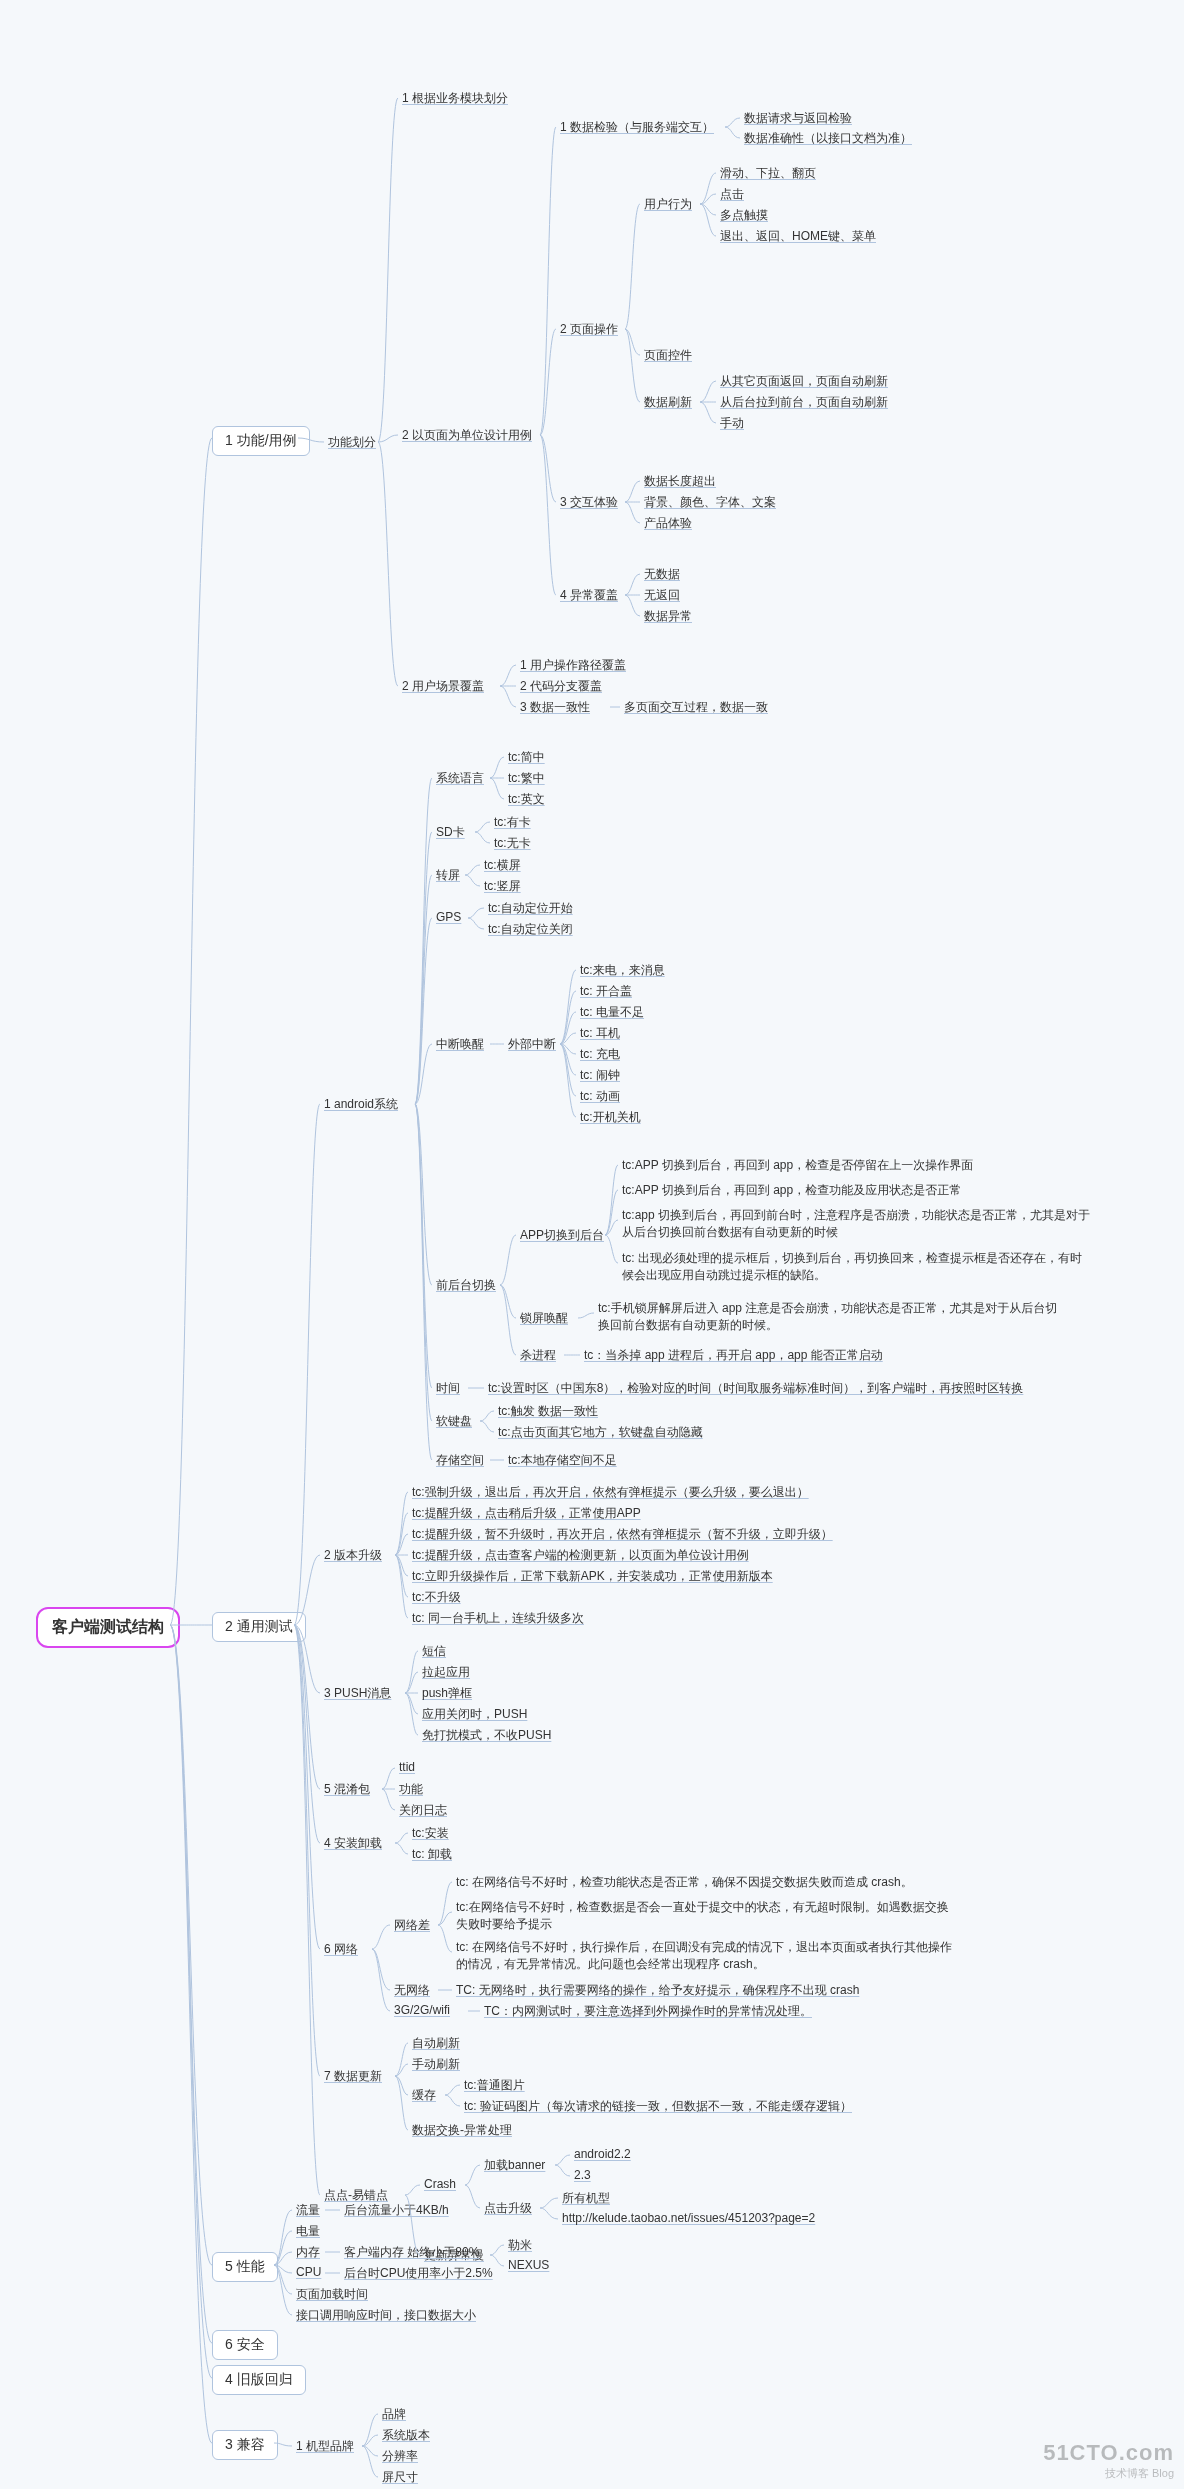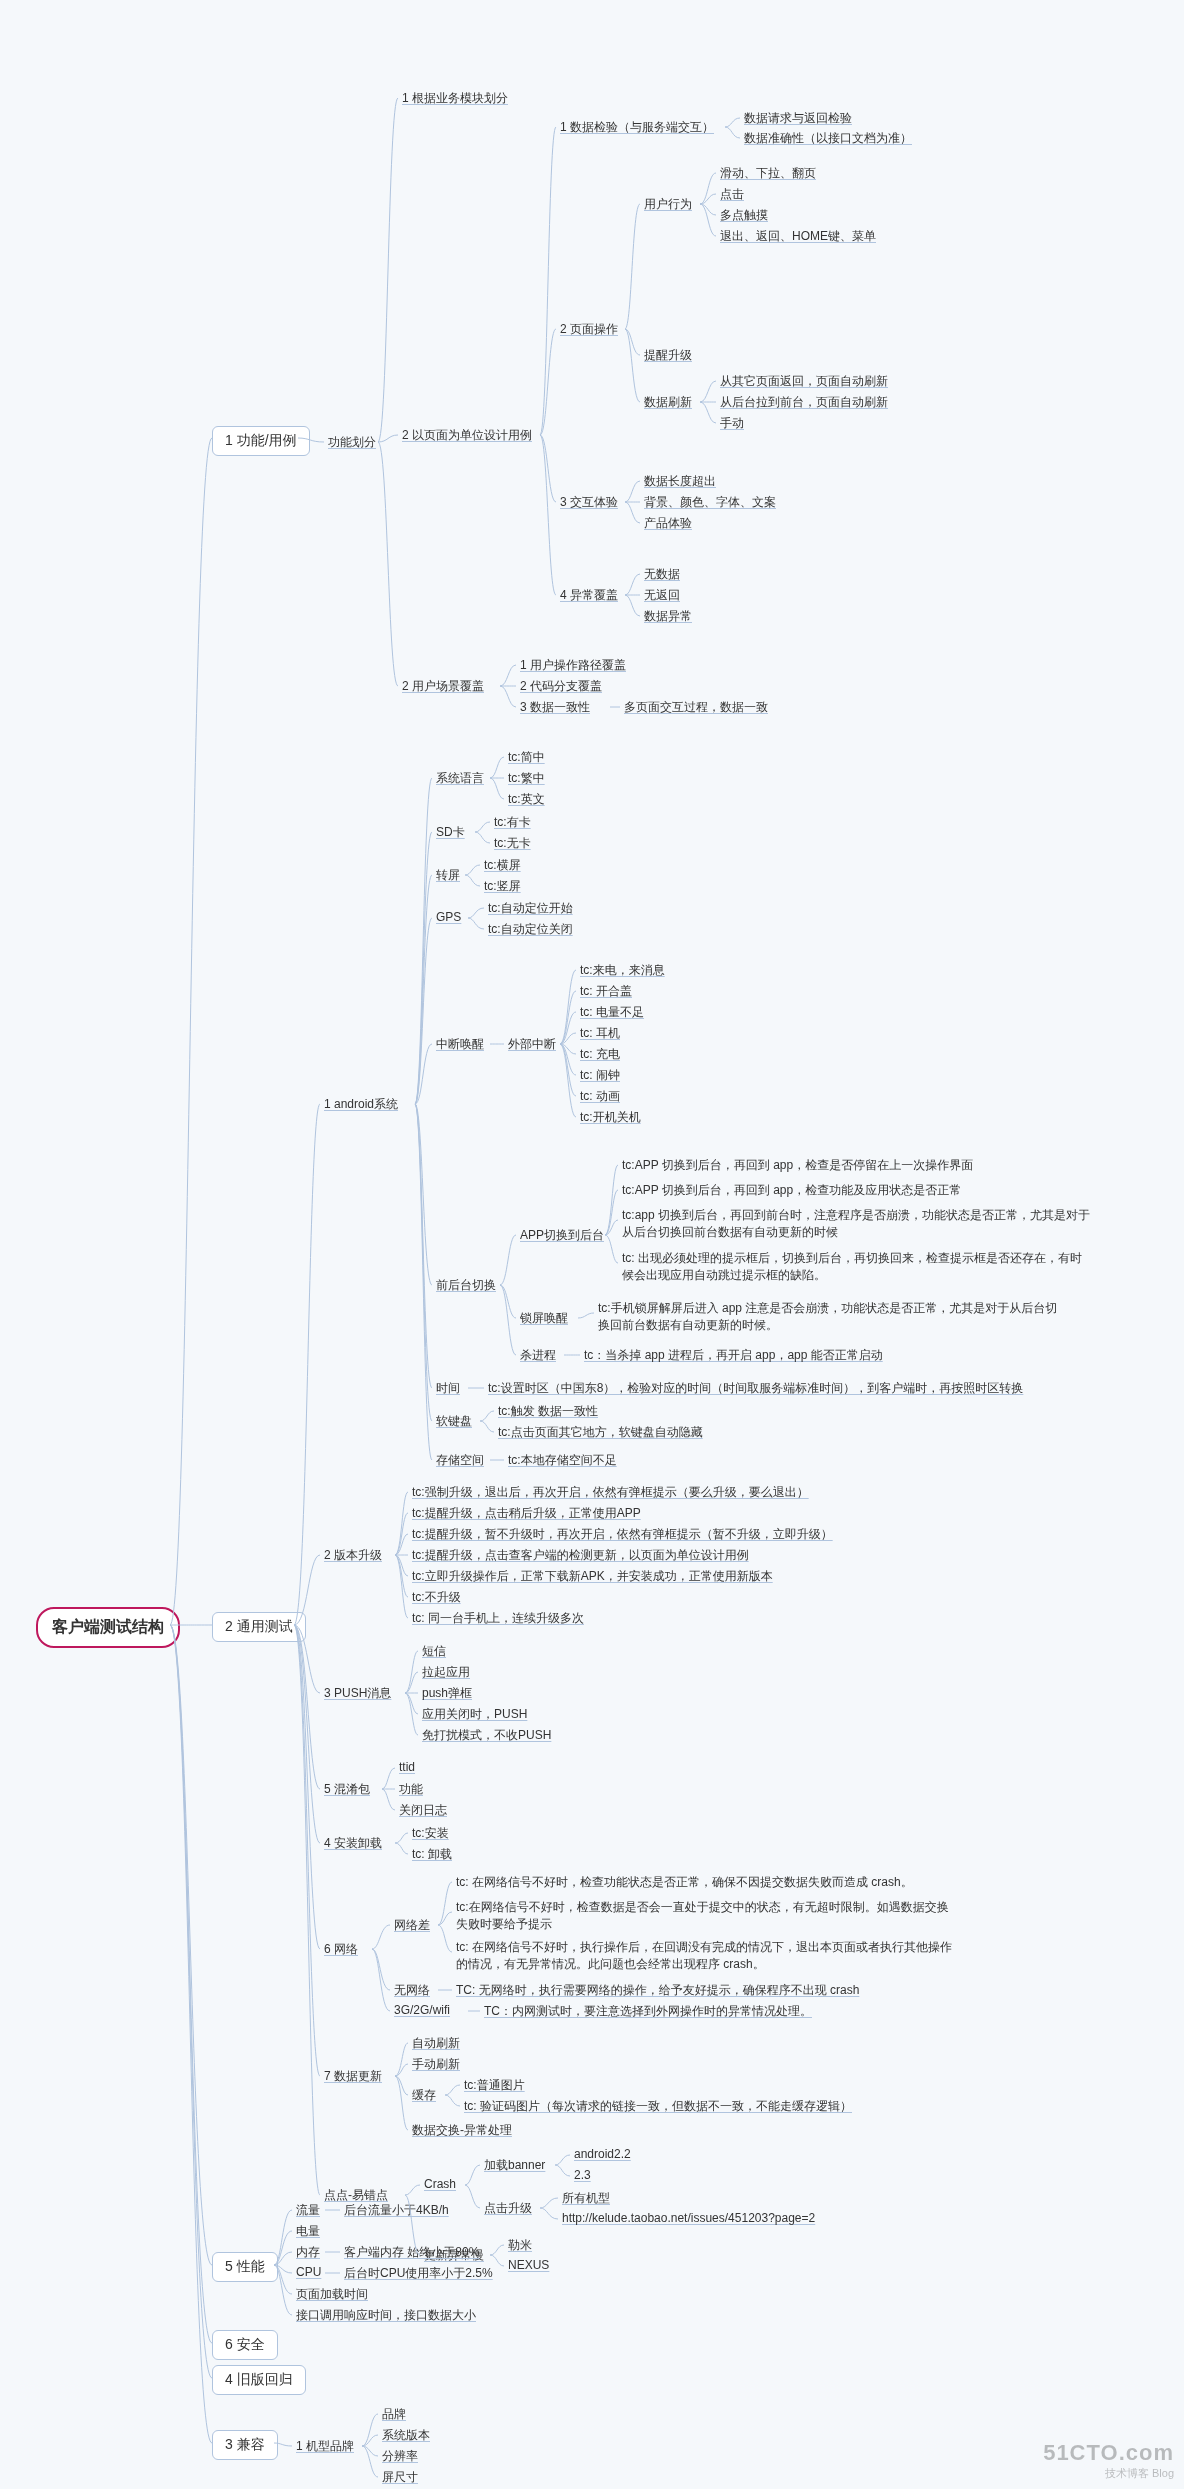--- a/index.html
+++ b/index.html
@@ -1,17 +1,17 @@
 <!DOCTYPE html>
 <html><head>
 <meta charset="utf-8">
 <style>
 body{margin:0;background:#f5f8fb;font-family:"Microsoft YaHei",Arial,sans-serif;font-size:12px;color:#333;width:1184px;height:2489px;position:relative;overflow:hidden}
 .node{position:absolute;white-space:nowrap;padding:3px 10px}
-.root{border:2px solid #be185d;border-radius:18px;background:#fff;font-size:16px;padding:8px 14px;font-weight:bold}
+.root{border:2px solid #d946ef;border-radius:12px;background:#fff;font-size:16px;padding:8px 14px;font-weight:bold}
 .l1{border:1px solid #b0c4de;border-radius:6px;background:#fff;font-size:14px;padding:5px 12px}
 .leaf{padding:2px 4px}
 .u{text-decoration:underline;text-decoration-color:#b0c4de;text-underline-offset:2px}
 .wm{position:absolute;bottom:8px;right:10px;text-align:right;color:rgba(0,0,0,0.25);font-family:Arial}
 .wm .big{font-size:22px;font-weight:bold;letter-spacing:1px}
 .wm .small{font-size:11px}
 svg{position:absolute;top:0;left:0;pointer-events:none}
 path{stroke:#b0c4de;stroke-width:1;fill:none}
 </style>
 </head>
@@ -33,21 +33,21 @@
 <div class="node leaf u" style="top:117px;left:556px">1 数据检验（与服务端交互）</div>
 <div class="node leaf u" style="top:108px;left:740px">数据请求与返回检验</div>
 <div class="node leaf u" style="top:128px;left:740px">数据准确性（以接口文档为准）</div>
 
 <div class="node leaf u" style="top:319px;left:556px">2 页面操作</div>
 <div class="node leaf u" style="top:194px;left:640px">用户行为</div>
 <div class="node leaf u" style="top:163px;left:716px">滑动、下拉、翻页</div>
 <div class="node leaf u" style="top:184px;left:716px">点击</div>
 <div class="node leaf u" style="top:205px;left:716px">多点触摸</div>
 <div class="node leaf u" style="top:226px;left:716px">退出、返回、HOME键、菜单</div>
-<div class="node leaf u" style="top:345px;left:640px">提醒升级</div>
+<div class="node leaf u" style="top:345px;left:640px">页面控件</div>
 <div class="node leaf u" style="top:392px;left:640px">数据刷新</div>
 <div class="node leaf u" style="top:371px;left:716px">从其它页面返回，页面自动刷新</div>
 <div class="node leaf u" style="top:392px;left:716px">从后台拉到前台，页面自动刷新</div>
 <div class="node leaf u" style="top:413px;left:716px">手动</div>
 
 <div class="node leaf u" style="top:492px;left:556px">3 交互体验</div>
 <div class="node leaf u" style="top:471px;left:640px">数据长度超出</div>
 <div class="node leaf u" style="top:492px;left:640px">背景、颜色、字体、文案</div>
 <div class="node leaf u" style="top:513px;left:640px">产品体验</div>
 

